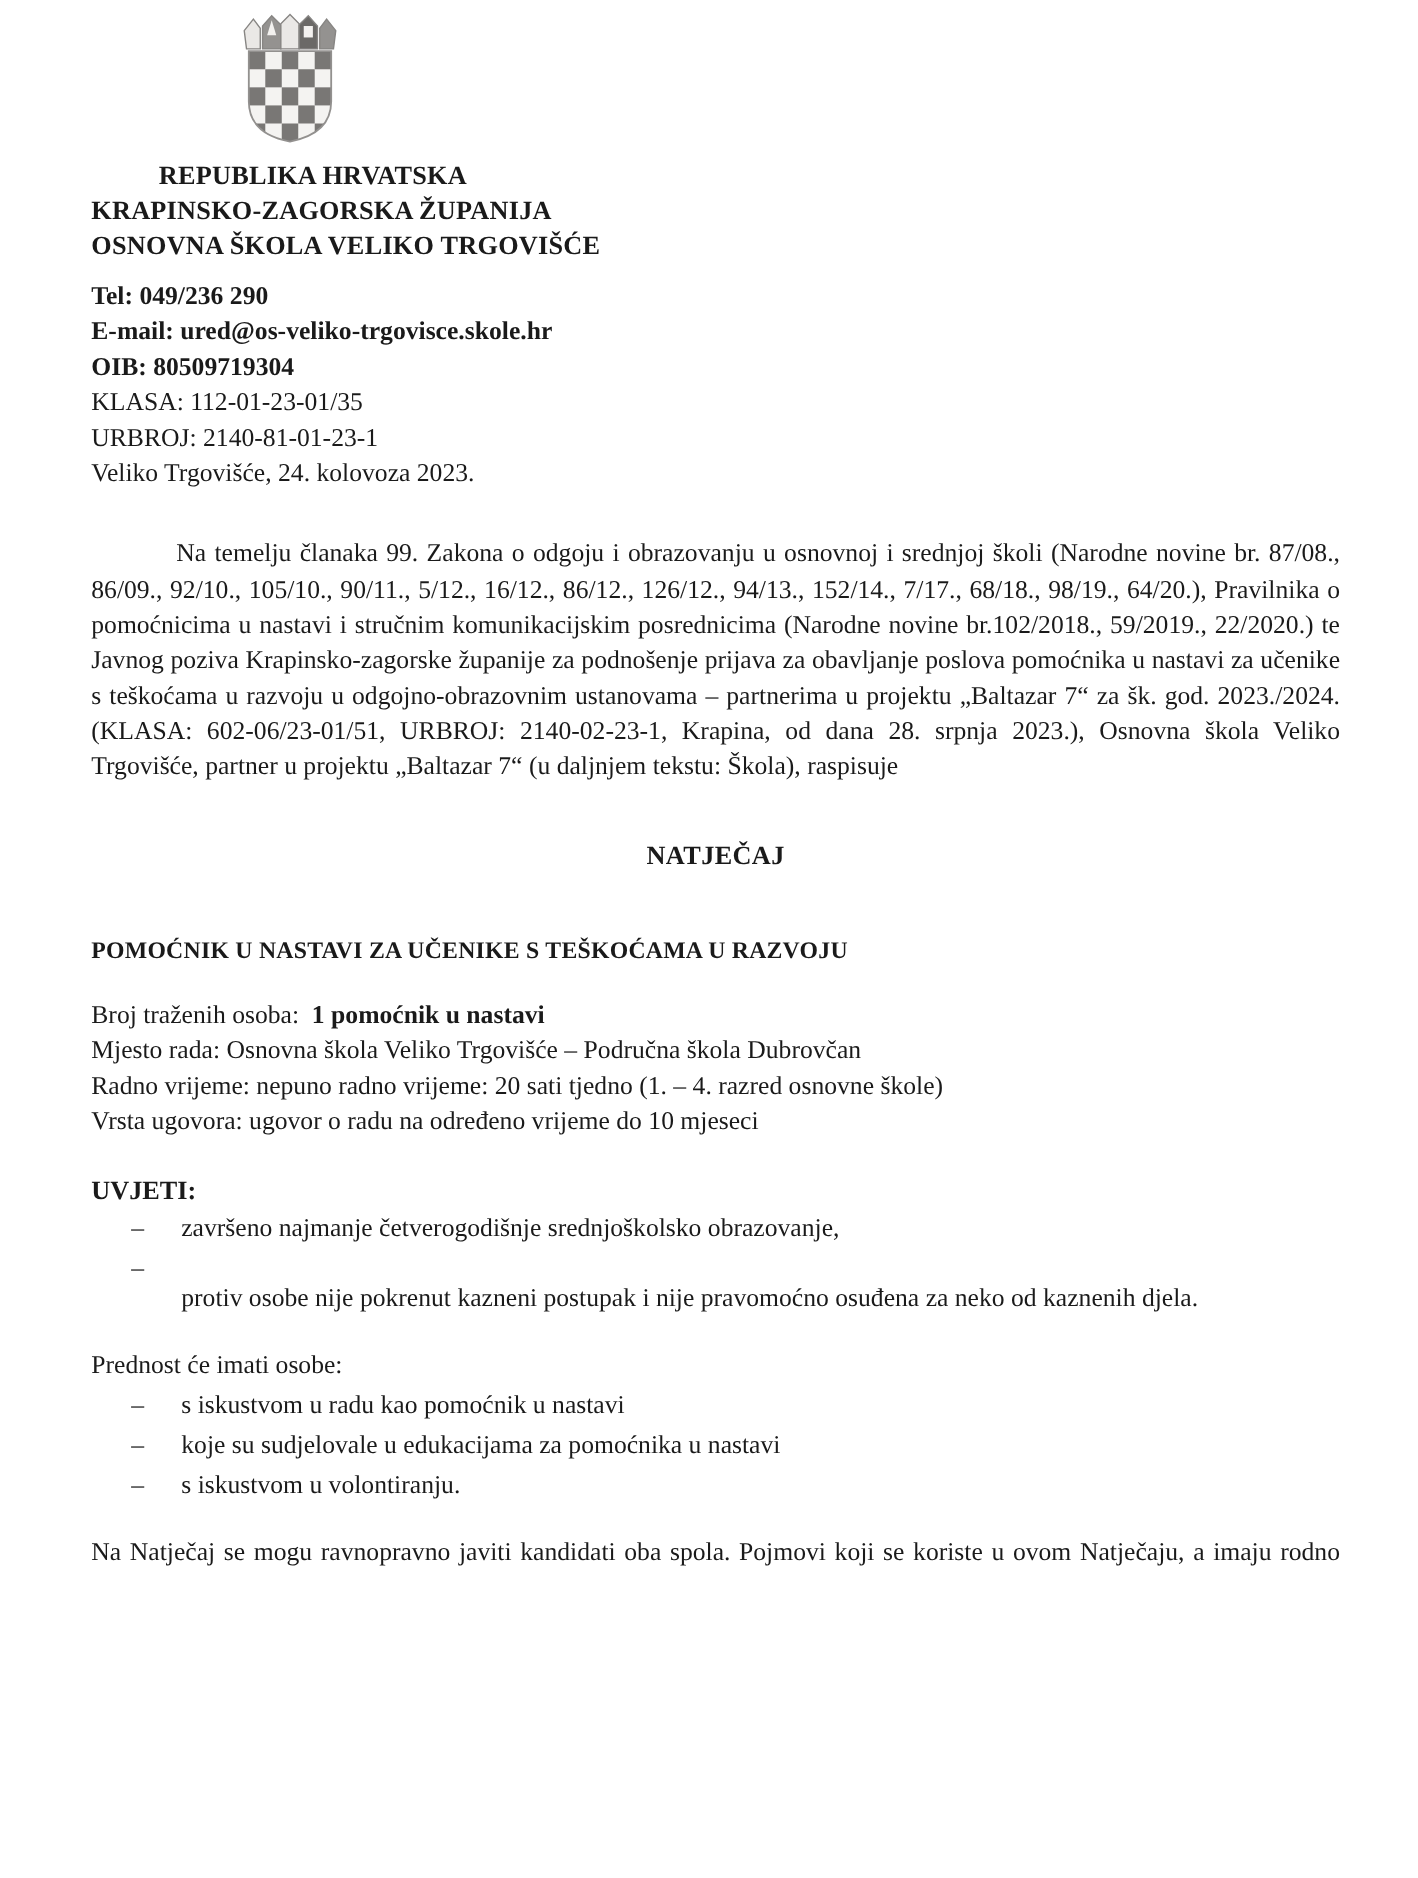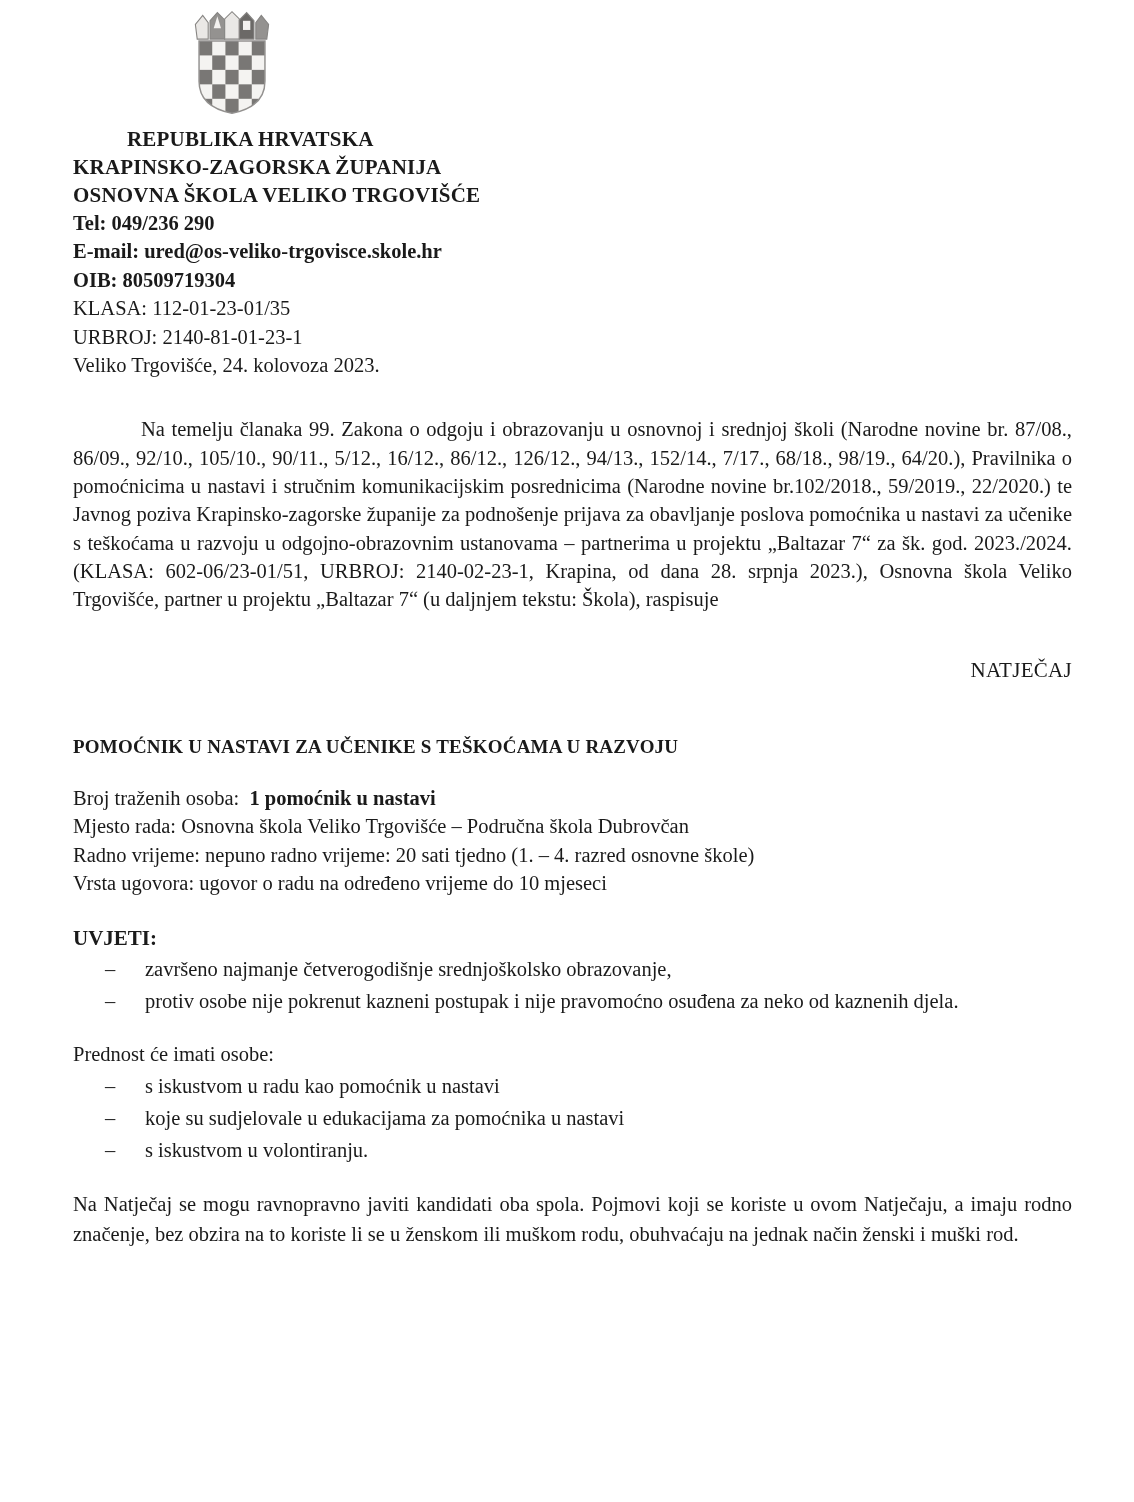--- a/index.html
+++ b/index.html
@@ -30,35 +30,35 @@
     margin-top: 5px;
     font-weight: bold;
     font-size: 21px;
     line-height: 28px;
     letter-spacing: 0.2px;
   }
   .org-line1 { margin-left: 54px; }
   .contact-block {
     font-size: 20.5px;
     line-height: 28.4px;
-    margin-top: 0;
+    margin-top: 13px;
   }
   .contact-block .b { font-weight: bold; }
   
   .intro {
     margin-top: 36px;
     font-size: 20.5px;
     line-height: 28.3px;
     text-align: justify;
     text-indent: 68px;
   }
   .notice {
     margin-top: 42px;
-    text-align: right;
-    font-weight: normal;
+    text-align: center;
+    font-weight: bold;
     font-size: 20.5px;
     line-height: 28px;
   }
   .notice-title { font-size: 21px; letter-spacing: 0.3px; }
   .notice-subtitle {
     margin-top: 2px;
     line-height: 29px;
   }
   .position-heading {
     margin-top: 52px;
@@ -92,21 +92,21 @@
     display: flex;
     padding-left: 32px;
     margin-bottom: 3px;
   }
   .dash-item .marker {
     flex: 0 0 40px;
   }
   .dash-item .txt {
     flex: 1;
   }
-  .dash-item .txt.justify { text-align: justify; }
+  .dash-item .txt.justify { text-align: justify; margin-top: 24px; }
   .closing {
     margin-top: 24px;
     font-size: 20.5px;
     line-height: 30px;
     text-align: justify;
   }
 </style>
 </head>
 <body>
 

